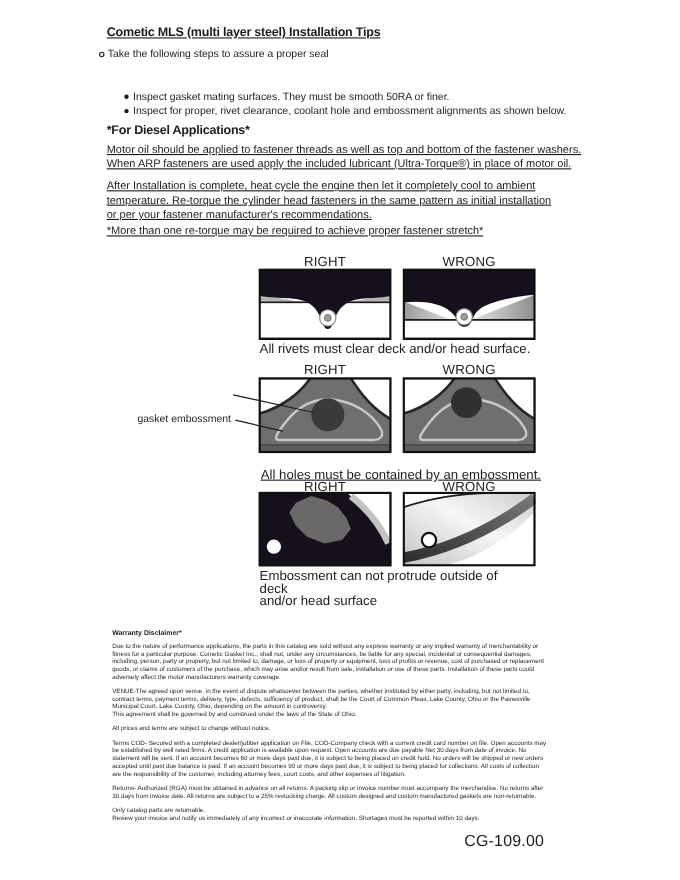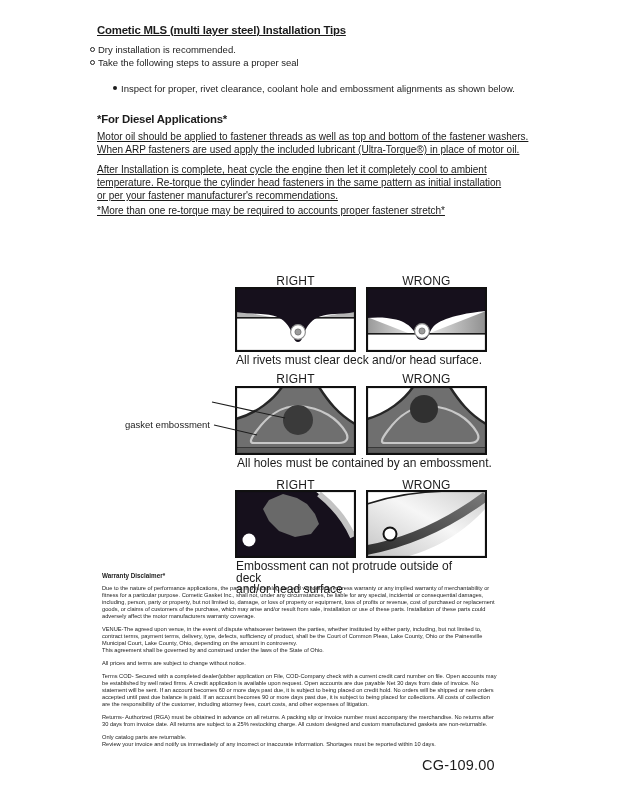--- a/index.html
+++ b/index.html
@@ -43,36 +43,36 @@
   .page-code{font-size:14.5px;letter-spacing:0.2px;margin-left:36px;}
 
   svg{display:block;}
 </style>
 </head>
 <body>
 
 <div class="abs title" style="left:97px;top:24px;">Cometic MLS (multi layer steel) Installation Tips</div>
 
 <ul class="abs blist" style="left:89px;top:43px;width:470px;">
-  <li>Dry installation is recommended.</li>
   <li>Take the following steps to assure a proper seal</li>
 </ul>
 <ul class="abs sublist" style="left:89px;top:82px;width:480px;">
+  <li>Inspect gasket mating surfaces.  They must be smooth 50RA or finer.</li>
   <li>Inspect for proper, rivet clearance, coolant hole and embossment alignments as shown below.</li>
 </ul>
 
 <div class="abs sec-head" style="left:97px;top:113px;">*For Diesel Applications*</div>
 <div class="abs body-text pre" style="left:97px;top:130px;width:460px;">Motor oil should be applied to fastener threads as well as top and bottom of the fastener washers.
 When ARP fasteners are used apply the included lubricant (Ultra-Torque®) in place of motor oil.</div>
 <div class="abs body-text pre" style="left:97px;top:163px;width:460px;">After Installation is complete, heat cycle the engine then let it completely cool to ambient
 temperature. Re-torque the cylinder head fasteners in the same pattern as initial installation
 or per your fastener manufacturer's recommendations.</div>
-<div class="abs body-text" style="left:97px;top:204px;width:460px;">*More than one re-torque may be required to accounts proper fastener stretch*</div>
-
-<div class="abs" style="left:0;top:230px;width:494px;height:342px;margin-top:43px;">
+<div class="abs body-text" style="left:97px;top:204px;width:460px;">*More than one re-torque may be required to achieve proper fastener stretch*</div>
+
+<div class="abs" style="left:0;top:230px;width:494px;height:342px;">
 
   <div class="abs fig-label" style="left:235px;top:1px;">RIGHT</div>
   <div class="abs fig-label" style="left:366px;top:1px;">WRONG</div>
 
   <svg class="abs" style="left:235px;top:14px;" width="121" height="65" viewBox="0 0 121 65">
     <rect width="121" height="65" fill="#ffffff"></rect>
     <polygon points="1,24 36,30 1,30" fill="#b5b5b5"></polygon>
     <polygon points="120,24 85,30 120,30" fill="#b5b5b5"></polygon>
     <rect x="1" y="30" width="119" height="1.6" fill="#1a1a1a"></rect>
     <path d="M1,1 H120 V25 C104,28 94,26 85,29.5 C77,32.5 73.5,37 70.5,43 C68,48.5 67,55 63,55 C59,55 58,48.5 55.5,43 C52.5,37 49,32.5 41,29.5 C32,26 22,28 1,25 Z" fill="#16101c"></path>
@@ -126,21 +126,21 @@
     <path d="M47,1 C38,14 22,27 1,33" fill="none" stroke="#262626" stroke-width="2.4"></path>
     <path d="M120,1 H84 C93,15 103,28 120,38 Z" fill="#ffffff"></path>
     <path d="M84,1 C93,15 103,28 120,38" fill="none" stroke="#262626" stroke-width="2.4"></path>
     <path d="M19,57 H104 C111,57 114.5,53 111,46.5 C103,33 87,21.5 64,20 C44,20 31.5,31 21.5,45 C16,52.5 13.5,57 19,57 Z" fill="none" stroke="#c8c8c8" stroke-width="2.2"></path>
     <circle cx="58" cy="23" r="14" fill="#303030"></circle>
     <rect x="1" y="61" width="119" height="1.2" fill="#383838"></rect>
     <rect x="1" y="62.2" width="119" height="5.8" fill="#5d5d5d"></rect>
     <rect x="1" y="1" width="119" height="67" fill="none" stroke="#101010" stroke-width="2.2"></rect>
   </svg>
 
-  <div class="abs fig-caption" style="left:237px;top:185px;">All holes must be contained by an embossment.</div>
+  <div class="abs fig-caption" style="left:237px;top:196px;text-decoration:underline;">All holes must be contained by an embossment.</div>
 
   <div class="abs callout" style="left:60px;top:146px;">gasket embossment</div>
   <svg class="abs" style="left:0;top:0;pointer-events:none;" width="618" height="342" viewBox="0 0 618 342">
     <line x1="212" y1="129" x2="285" y2="145" stroke="#1c1c1c" stroke-width="1.1"></line>
     <line x1="214" y1="152" x2="257" y2="162" stroke="#1c1c1c" stroke-width="1.1"></line>
   </svg>
 
   <div class="abs fig-label" style="left:235px;top:205px;">RIGHT</div>
   <div class="abs fig-label" style="left:366px;top:205px;">WRONG</div>
 

